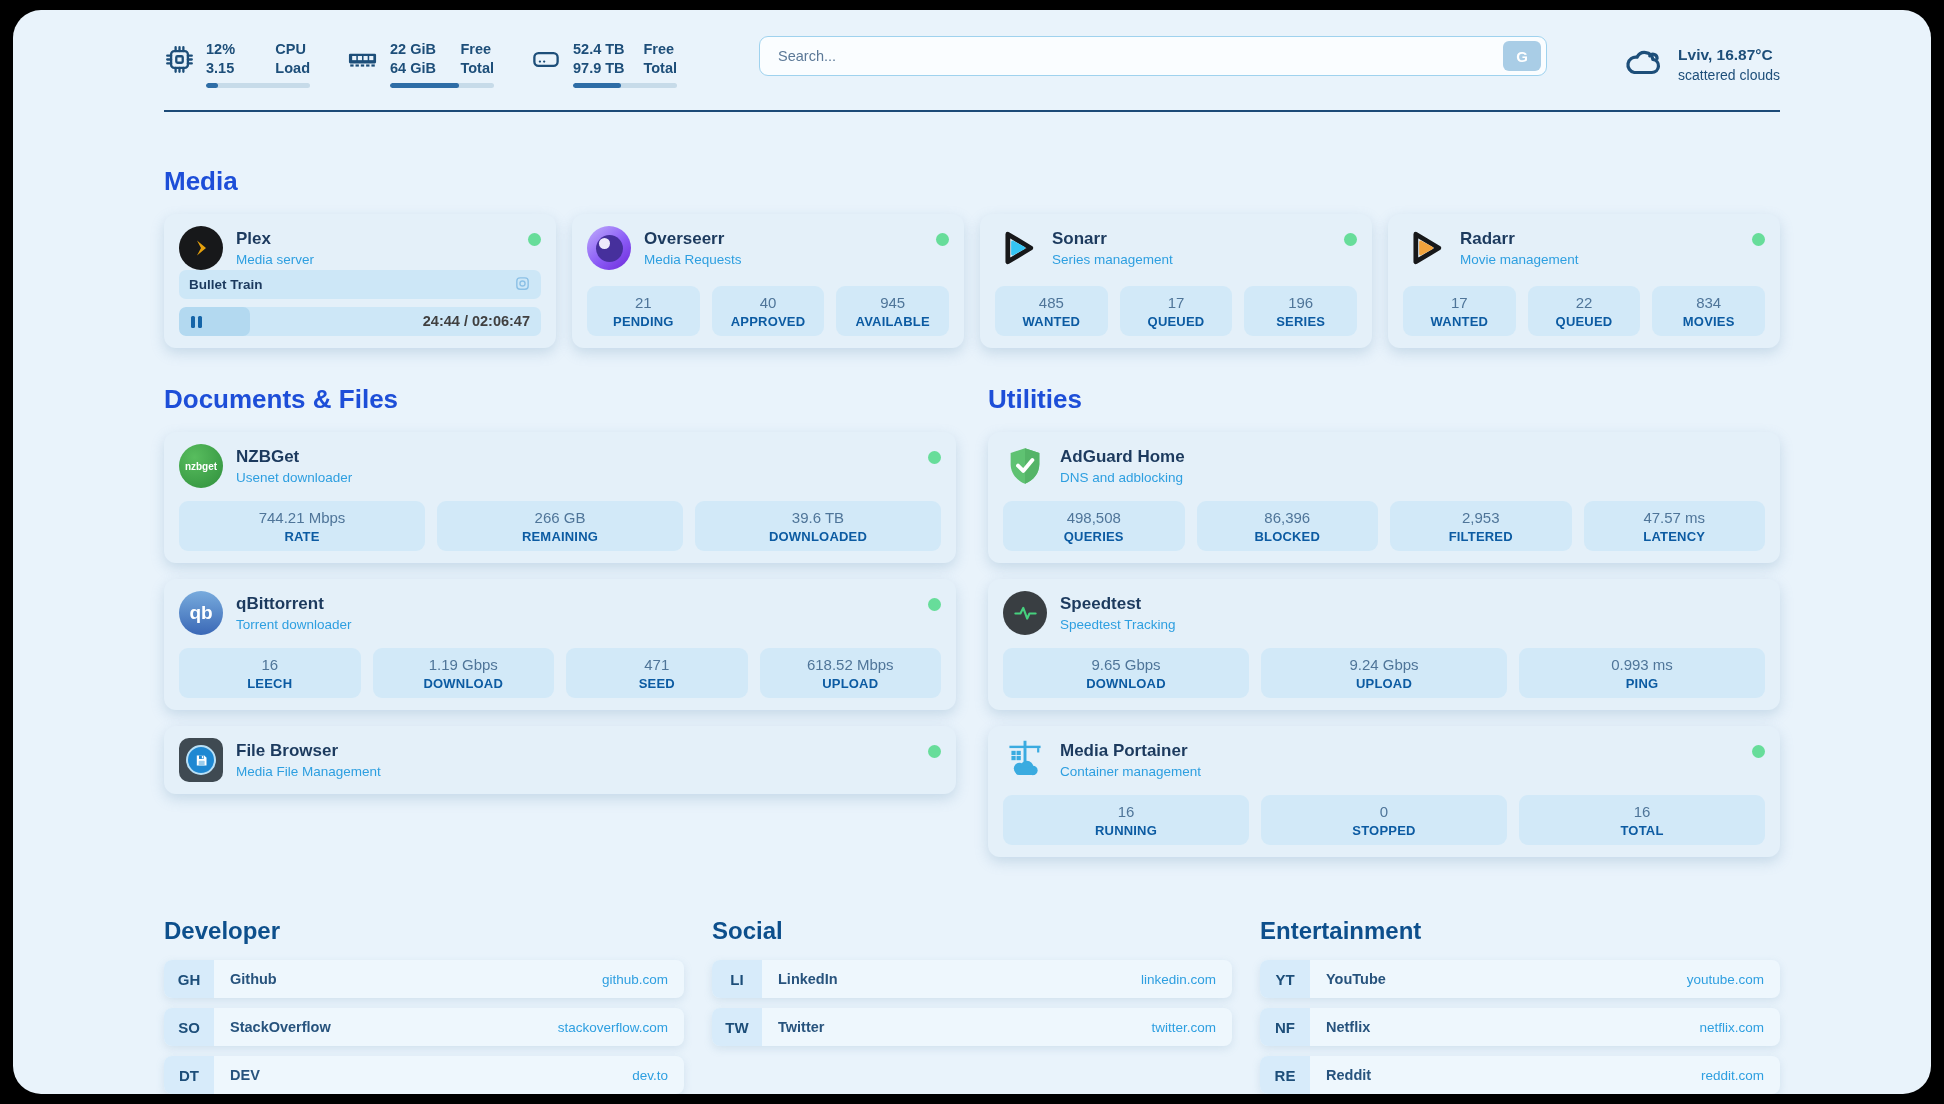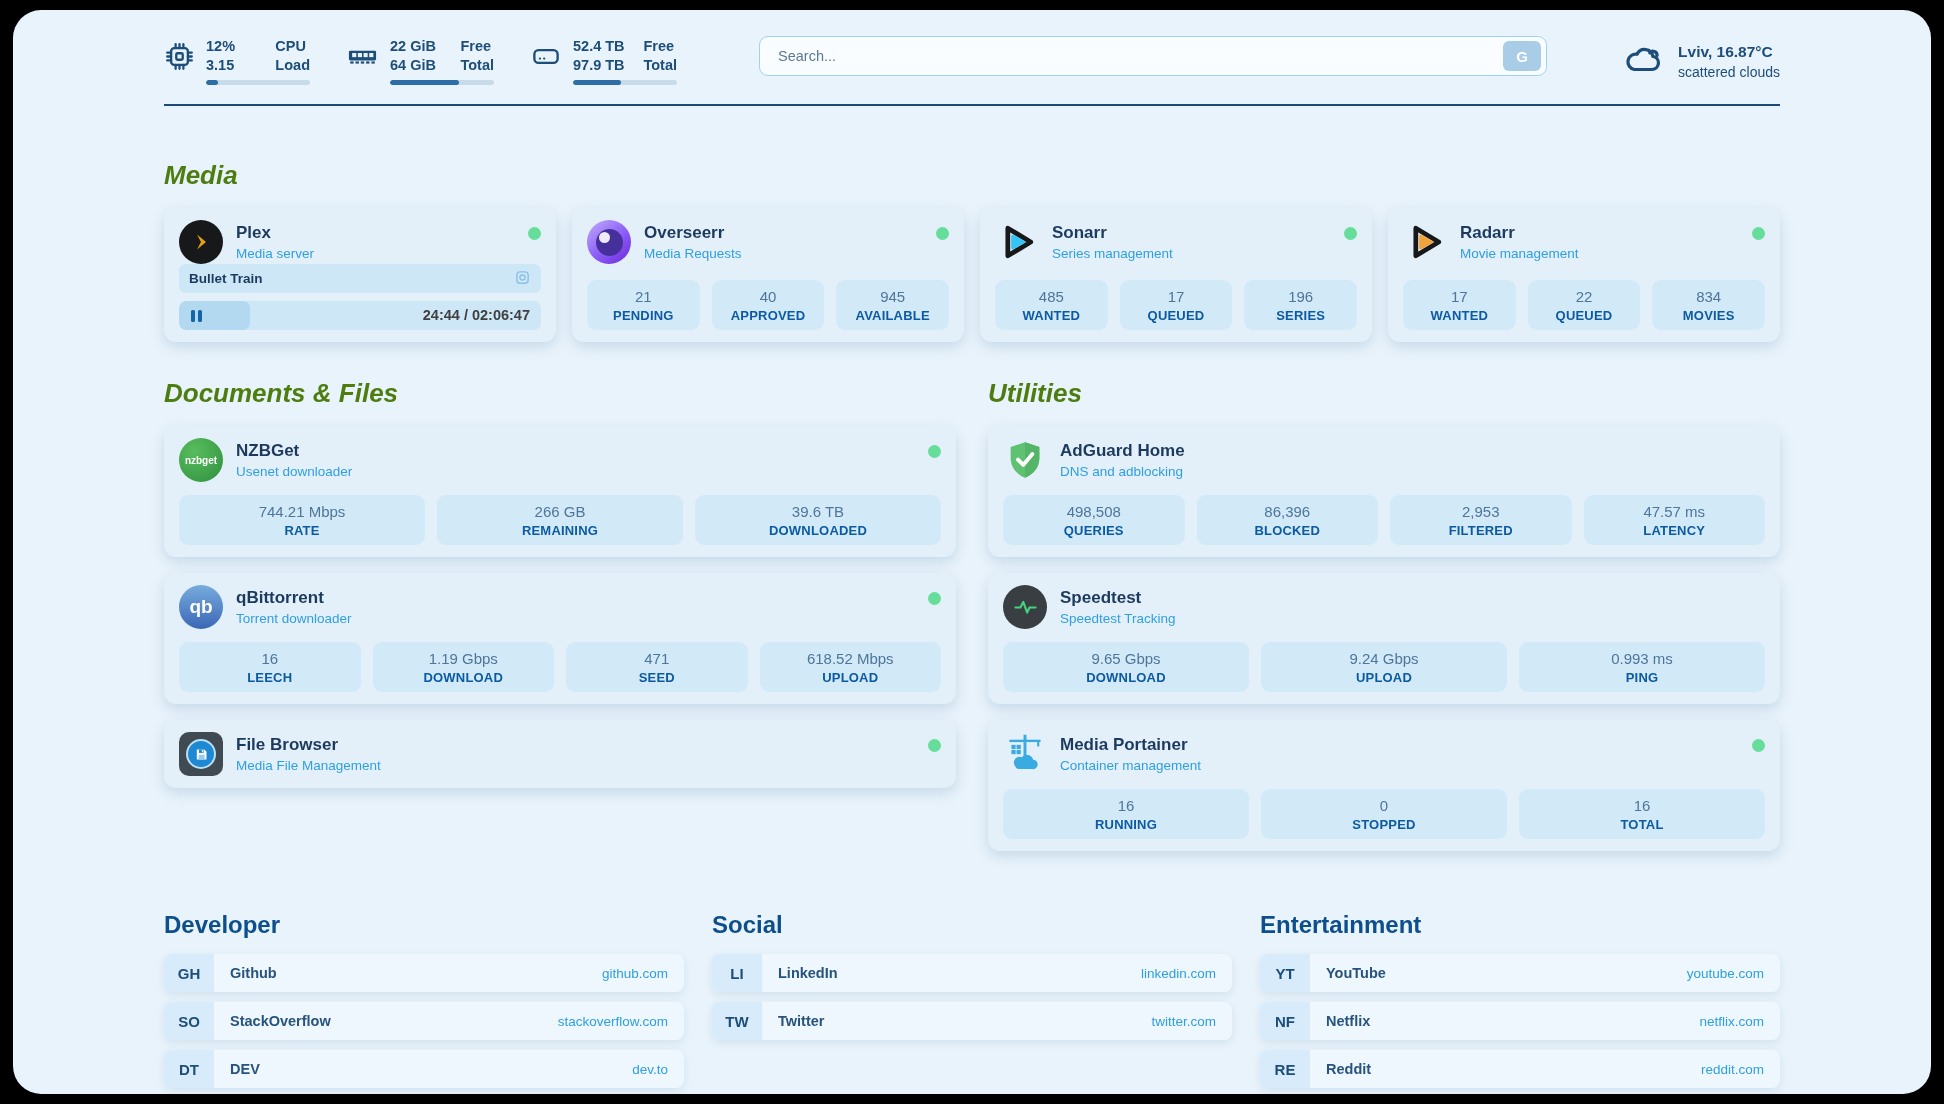--- a/index.html
+++ b/index.html
@@ -19,36 +19,36 @@
   .sys-widgets { display:flex; gap:36px; }
   .sys-widget { display:flex; align-items:flex-start; gap:11px; }
   .sys-icon { margin-top:4px; flex:none; }
   .sys-body { width:104px; }
   .sys-rows { display:flex; justify-content:space-between; color:#1d4e79; font-size:14.5px; font-weight:600; line-height:1.3; }
   .sys-col-right { text-align:left; }
   .sys-bar { margin-top:6px; height:5px; border-radius:3px; background:#c7dbe9; overflow:hidden; }
   .sys-bar-fill { height:100%; background:#2e6da6; border-radius:3px; }
 
   .searchbox {
-    flex:1; margin:0 46px 10px 52px; height:40px; background:#fafdff;
+    flex:1; margin:0 46px 16px 52px; height:40px; background:#fafdff;
     border:1.5px solid #9fd2ee; border-radius:9px;
     display:flex; align-items:center; padding:0 5px 0 16px;
   }
   .search-input { flex:1; border:none; outline:none; background:transparent; font-size:14.5px; color:#1d4e79; font-family:"Liberation Sans", sans-serif; }
   .search-input::placeholder { color:#4a6a8c; opacity:.9; }
   .g-btn { width:38px; height:30px; background:#a9cde6; border:none; border-radius:6px; color:#fff; font-weight:700; font-size:15px; cursor:pointer; }
 
   .weather { display:flex; align-items:center; gap:13px; color:#1d4e79; }
   .weather-loc { font-size:15.5px; font-weight:700; }
   .weather-cond { font-size:14px; margin-top:3px; }
 
   .divider { border-bottom:2.5px solid #1c4a77; margin-top:18px; }
 
   
-  .section-heading { color:#4d7c0f; font-size:26px; font-weight:700;font-style:italic; }
+  .section-heading { color:#1d4ed8; font-size:26px; font-weight:700; }
   .media-heading { margin:54px 0 17px; }
   .media-grid { display:grid; grid-template-columns:repeat(4,1fr); gap:16px; }
 
   .card {
     background:#e4f0f9; border-radius:12px; padding:12px 15px;
     box-shadow:0 5px 13px rgba(108,150,185,.28);
     display:flex; flex-direction:column; cursor:pointer;
   }
   .card-header { display:flex; align-items:center; gap:13px; }
   .app-icon { width:44px; height:44px; flex:none; display:flex; align-items:center; justify-content:center; }

